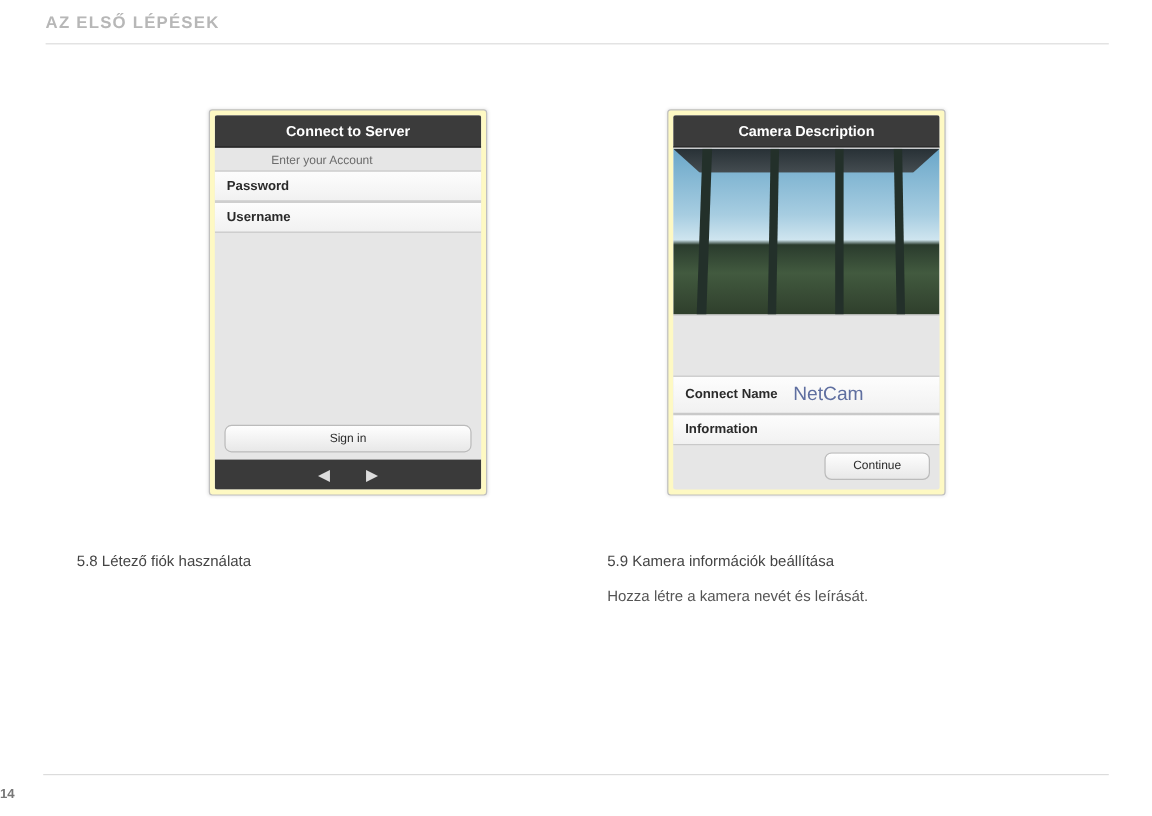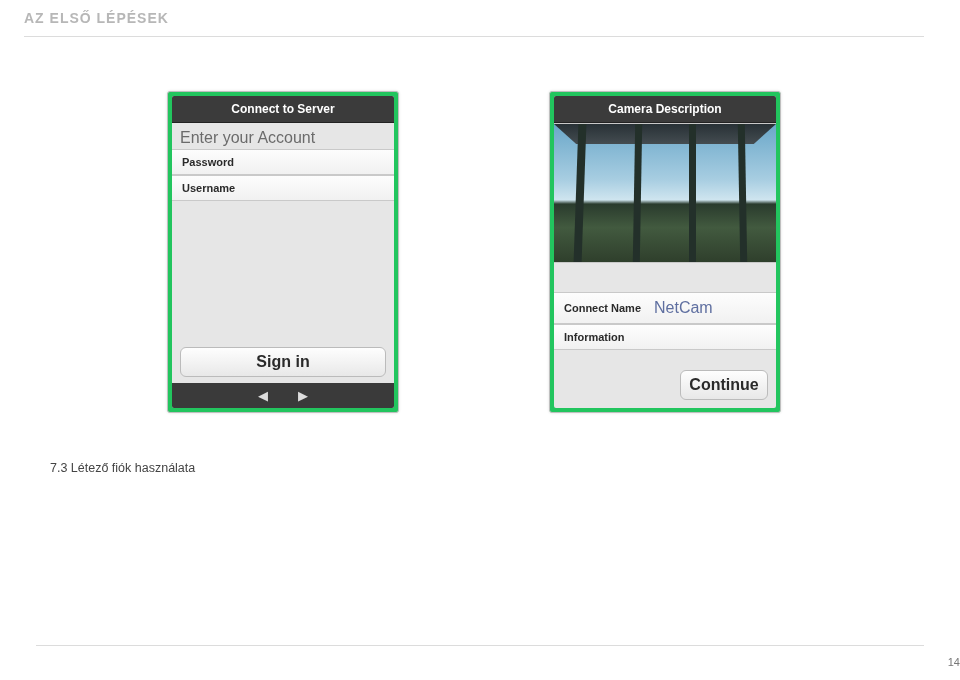--- a/index.html
+++ b/index.html
@@ -1,46 +1,46 @@
 <!DOCTYPE html>
 <html><head>
 <meta charset="utf-8">
 <style>
   * { box-sizing: border-box; margin: 0; padding: 0; }
   html, body { width: 960px; height: 680px; background: #fff; font-family: Arial, Helvetica, sans-serif; color: #333; }
-  .page { position: relative; width: 960px; height: 680px; padding: 10px 36px 0 24px; }
+  .page { position: relative; width: 960px; height: 680px; padding: 10px 36px 0 38px; }
   .hdr { font-size: 14px; font-weight: 700; letter-spacing: 1px; color: #b7b7b7; margin-bottom: 10px; }
   .hr-top { border: 0; border-top: 1px solid #dcdcdc; margin-bottom: 6px; }
   .shots { display: flex; gap: 150px; justify-content: center; padding-top: 48px; padding-bottom: 40px; }
-  .frame { width: 232px; border: 1px solid #bfbfbf; border-radius: 3px; background: #22c55e; padding: 4px; box-shadow: 0 0 3px rgba(0,0,0,0.12); }
+  .frame { width: 232px; border: 1px solid #bfbfbf; border-radius: 3px; background: #fef9c3; padding: 4px; box-shadow: 0 0 3px rgba(0,0,0,0.12); }
   .phone { width: 100%; height: 312px; background: #e6e6e6; border-radius: 2px; display: flex; flex-direction: column; overflow: hidden; font-size: 11px; }
   .titlebar { background: #3b3b3b; color: #fff; font-weight: 700; text-align: center; padding: 6px 0; font-size: 12px; border-bottom: 1px solid #222; }
-  .section-label { color: #6b6b6b; padding: 6px 8px 2px 8px; font-size: 16px; }
+  .section-label { color: #6b6b6b; padding: 6px 8px 2px 8px; font-size: 10px; margin-left: 39px; }
   .field-row { background: linear-gradient(#fdfdfd,#f1f1f1); border-top: 1px solid #c9c9c9; border-bottom: 1px solid #c9c9c9; padding: 6px 10px; display: flex; align-items: center; gap: 10px; }
   .field-label { font-weight: 700; color: #2a2a2a; min-width: 80px; }
   .field-input { flex: 1; border: none; background: transparent; font-size: 16px; color: #5f6fa0; outline: none; }
   .flex-grow { flex: 1; }
   .bottom-bar { background: #3a3a3a; padding: 5px; display: flex; justify-content: center; gap: 30px; }
   .arrow { color: #ddd; font-size: 13px; }
-  .btn { background: linear-gradient(#fefefe,#e8e8e8); border: 1px solid #bbb; border-radius: 6px; padding: 5px 0; text-align: center; font-weight: 700; color: #2a2a2a; font-size: 16px; margin: 6px 8px; }
+  .btn { background: linear-gradient(#fefefe,#e8e8e8); border: 1px solid #bbb; border-radius: 6px; padding: 5px 0; text-align: center; font-weight: 400; color: #2a2a2a; font-size: 10px; margin: 6px 8px; }
   .cam-prev { height: 140px; margin: 0; position: relative; overflow: hidden; border-top: 1px solid #c9c9c9; border-bottom: 1px solid #c9c9c9; }
   .sky { position: absolute; inset: 0; background: linear-gradient(#6aa7c9 0%, #a7cde1 40%, #cfe5ef 55%, #2a3b2d 58%, #425a3f 75%, #2f3f2c 100%); }
   .beam { position: absolute; top: 0; bottom: 0; background: #23302a; }
   .beam.b1 { left: 22px; width: 8px; transform: skewX(-2deg); }
   .beam.b2 { left: 80px; width: 7px; transform: skewX(-1deg); }
   .beam.b3 { left: 135px; width: 7px; }
   .beam.b4 { left: 185px; width: 7px; transform: skewX(1deg); }
   .ceil { position: absolute; top: 0; left: 0; right: 0; height: 20px; background: linear-gradient(#1c1c1c,#3a3a3a); clip-path: polygon(0 0, 100% 0, 90% 100%, 10% 100%); opacity: .85;}
   .right-btn-row { display:flex; justify-content:flex-end; }
-  .right-btn-row .btn { width: 88px; margin: 20px 8px 8px 0; }
+  .right-btn-row .btn { width: 88px; margin: 6px 8px 8px 0; }
   .captions { display: flex; gap: 50px; padding: 6px 26px 0 26px; }
   .col { flex: 1; font-size: 12.5px; line-height: 1.5; color: #555; }
   .col .title { color: #444; margin-bottom: 10px; }
   .footer-rule { position: absolute; left: 36px; right: 36px; bottom: 34px; border: 0; border-top: 1px solid #dcdcdc; }
-  .pagenum { position: absolute; left: 0; right: 0; bottom: 12px; text-align: right; font-size: 11px; color: #777; font-weight: 400; }
+  .pagenum { position: absolute; left: 0; right: 0; bottom: 12px; text-align: left; font-size: 11px; color: #777; font-weight: 700; }
 </style>
 </head>
 <body>
 
 <div class="page">
   <div class="hdr">AZ ELSŐ LÉPÉSEK</div>
   <hr class="hr-top">
 
   <div class="shots">
 
@@ -85,19 +85,23 @@
         <div class="right-btn-row">
           <div class="btn">Continue</div>
         </div>
       </div>
     </div>
 
   </div>
 
   <div class="captions">
     <div class="col">
-      <p class="title">7.3 Létező fiók használata</p>
+      <p class="title">5.8 Létező fiók használata</p>
+    </div>
+    <div class="col">
+      <p class="title">5.9 Kamera információk beállítása</p>
+      <p>Hozza létre a kamera nevét és leírását.</p>
     </div>
   </div>
 
   <hr class="footer-rule">
   <div class="pagenum">14</div>
 </div>
 
 </body></html>

